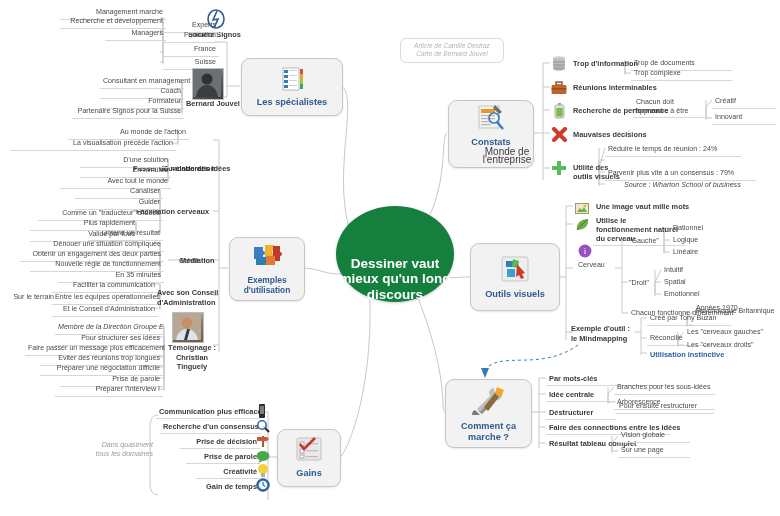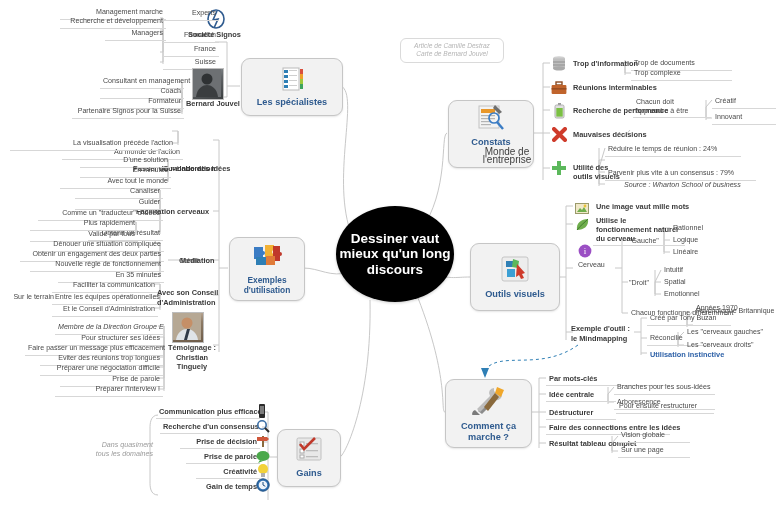--- a/index.html
+++ b/index.html
@@ -31,21 +31,21 @@
     box-shadow:0 1px 2px rgba(0,0,0,.10);
     display:flex;flex-direction:column;align-items:center;justify-content:center;
   }
   .node .ttl{font-weight:bold;color:#2f5b8f;font-size:9.2px;line-height:10.5px;}
   .node .sub{font-weight:normal;color:#3d3d3d;font-size:10px;line-height:8.5px;padding-left:32px;}
   .node .ico{margin-bottom:2px;}
 
   
   #center{
     position:absolute;border-radius:50%;
-    background:#000000;color:#fff;display:flex;align-items:center;justify-content:center;
+    background:#15803d;color:#fff;display:flex;align-items:flex-end;justify-content:center;
     text-align:center;font-weight:bold;font-size:13.5px;line-height:15.5px;
     box-shadow:0 1px 3px rgba(0,0,0,.2);
   }
 
   
   #note{
     position:absolute;border:1px solid #dadada;border-radius:6px;background:#fff;
     color:#b4b4b4;font-style:italic;font-size:6.6px;line-height:8.4px;
     padding:3px 6px;text-align:center;
   }
@@ -278,21 +278,21 @@
   <span class="ico" style="position:absolute;left:205px;top:8px;">
     <svg width="22" height="22" viewBox="0 0 22 22">
       <ellipse cx="11" cy="11" rx="8" ry="9" fill="none" stroke="#2f5b8f" stroke-width="1.6"></ellipse>
       <path d="M12 3 L8 12 L13 11 L9 20" fill="none" stroke="#2f5b8f" stroke-width="1.6"></path>
     </svg>
   </span>
   <div class="glabel" style="left:188px;top:30px;">Société Signos</div>
 
   <div class="leaf r" style="left:60px;top:7px;width:100px;">Management marche</div>
   <div class="leaf r" style="left:60px;top:16px;width:100px;">Recherche et développement</div>
-  <div class="leaf r" style="left:163px;top:8px;width:50px;">Experts</div>
+  <div class="leaf r" style="left:163px;top:20px;width:50px;">Experts</div>
 
   <div class="leaf r" style="left:105px;top:28px;width:55px;">Managers</div>
   <div class="leaf r" style="left:163px;top:30px;width:50px;">Formation</div>
   <div class="leaf r" style="left:163px;top:44px;width:50px;">France</div>
   <div class="leaf r" style="left:163px;top:57px;width:50px;">Suisse</div>
 
   <div class="photo ph1" style="left:192px;top:68px;width:30px;height:30px;">
     <svg width="28" height="28" viewBox="0 0 28 28">
       <rect width="28" height="28" fill="#6d7073"></rect>
       <circle cx="14" cy="10" r="5.5" fill="#2f3234"></circle>
@@ -314,21 +314,21 @@
         <path d="M21 3 h7 v6 a2 2 0 1 1 0 4 v5 h-7 z" fill="#c0392b"></path>
         <path d="M4 14 h10 v8 h-10 z" fill="#2f7fb5"></path>
         <path d="M14 13 h9 v9 h-9 z" fill="#e07b39"></path>
       </svg>
     </span>
     <span class="ttl" style="font-size:8.4px;">Exemples</span>
     <span class="ttl" style="font-size:8.4px;">d'utilisation</span>
   </div>
 
   <div class="glabel" style="left:133px;top:164px;">Passer du monde des idées</div>
-  <div class="leaf r" style="left:62px;top:127px;width:115px;margin-top:20px;">Au monde de l'action</div>
+  <div class="leaf r" style="left:68px;top:127px;width:115px;">Au monde de l'action</div>
   <div class="leaf r" style="left:10px;top:138px;width:160px;">La visualisation précède l'action</div>
 
   <div class="glabel" style="left:163px;top:164px;">Co-élaboration</div>
   <div class="leaf r" style="left:80px;top:155px;width:85px;">D'une solution</div>
   <div class="leaf r" style="left:80px;top:165px;width:85px;">En minutes</div>
   <div class="leaf r" style="left:60px;top:176px;width:105px;">Avec tout le monde</div>
 
   <div class="glabel" style="left:136px;top:207px;">Facilitation cerveaux</div>
   <div class="leaf r" style="left:75px;top:186px;width:82px;">Canaliser</div>
   <div class="leaf r" style="left:75px;top:197px;width:82px;">Guider</div>

